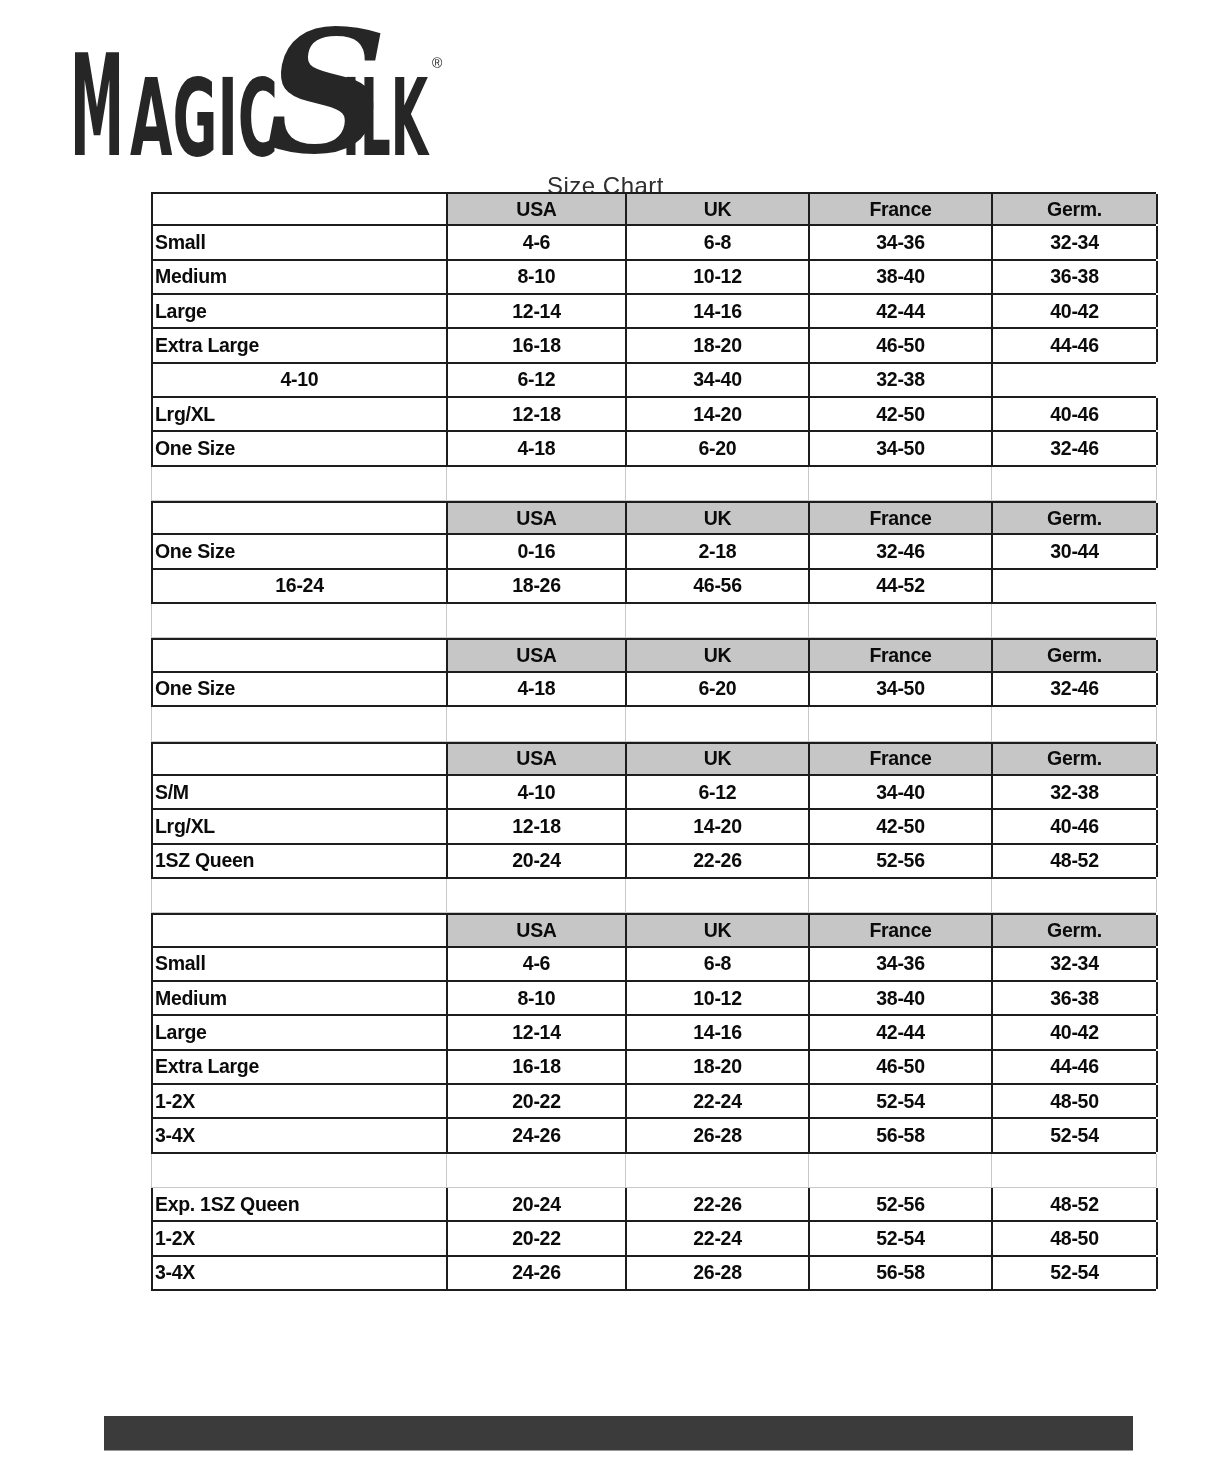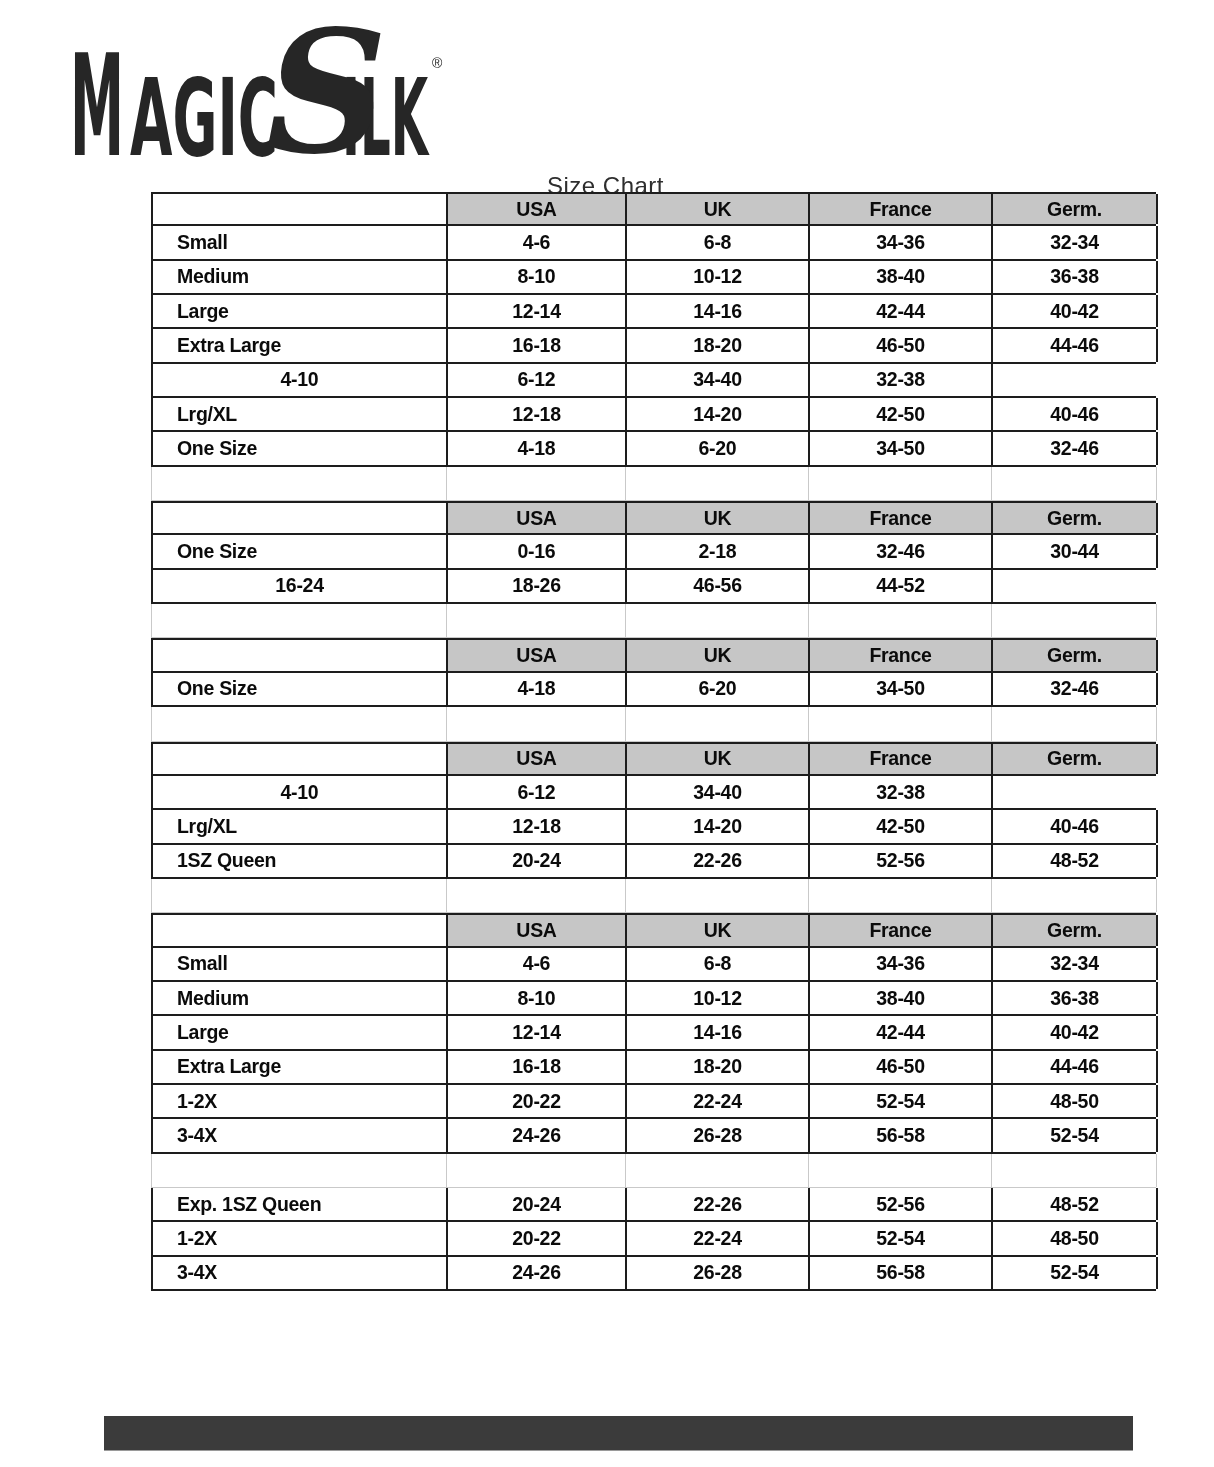--- a/index.html
+++ b/index.html
@@ -48,21 +48,21 @@
     border-left: 1px solid #c9c9c9; border-right: 1px solid #c9c9c9;
     border-bottom: 2px solid #1d1d1d;
   }
 
   .cell {
     display: flex; align-items: center; justify-content: center;
     font-size: 19.5px; font-weight: 700; color: #0b0b0b;
     white-space: nowrap; overflow: hidden;
     letter-spacing: -0.3px;
   }
-  .cell.label { justify-content: flex-start; padding-left: 24px; }
+  .cell.label { justify-content: flex-start; padding-left: 2px; }
   .cell.hdr   { background: #c6c6c6; }
 
   .cell-full {
     height: 100%;
     display: flex; align-items: center; justify-content: center;
     font-size: 20.5px; font-weight: 700; color: #0b0b0b;
     letter-spacing: -0.3px;
   }
 
   
@@ -202,20 +202,21 @@
       <div class="cell"></div>
     </div>
     <div class="row r-dark r-header">
       <div class="cell label"></div>
       <div class="cell hdr">USA</div>
       <div class="cell hdr">UK</div>
       <div class="cell hdr">France</div>
       <div class="cell hdr">Germ.</div>
     </div>
     <div class="row r-dark">
+      <div class="cell label">S/M</div>
       <div class="cell">4-10</div>
       <div class="cell">6-12</div>
       <div class="cell">34-40</div>
       <div class="cell">32-38</div>
     </div>
     <div class="row r-dark">
       <div class="cell label">Lrg/XL</div>
       <div class="cell">12-18</div>
       <div class="cell">14-20</div>
       <div class="cell">42-50</div>

